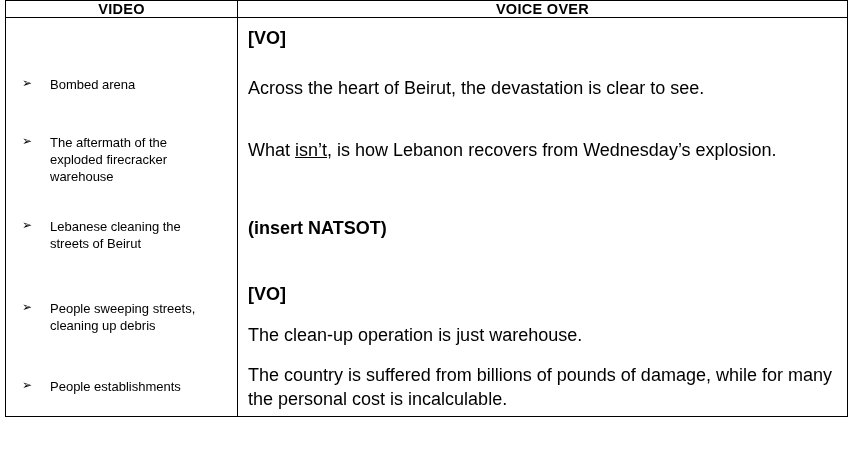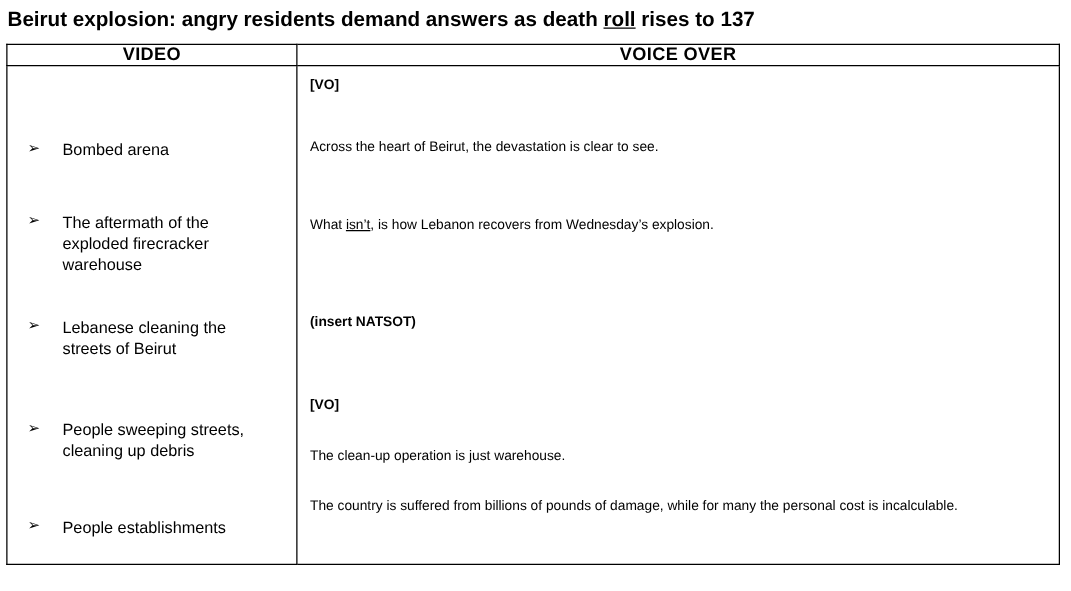--- a/index.html
+++ b/index.html
@@ -81,39 +81,36 @@
     position: absolute;
     left: -28px;
     top: 0px;
     font-size: 12px;
     line-height: 1.32;
   }
   .vo-line {
     position: absolute;
     left: 10px;
     right: 8px;
-    font-size: 11px;
+    font-size: 18px;
     line-height: 1.35;
     color: #000;
   }
   .vo-line.bold {
     font-weight: bold;
   }
   .vo-line .u {
     text-decoration: underline;
   }
 </style>
 </head>
 <body>
 
 <div class="page">
 
-  <div class="doc-title">
-    <span>Beirut explosion: angry residents demand answers as death </span><span class="underline-word">roll</span><span> rises to 137</span>
-  </div>
 
   <table class="script">
     <thead>
       <tr>
         <th class="col-head col-video">VIDEO</th>
         <th class="col-head col-vo">VOICE OVER</th>
       </tr>
     </thead>
     <tbody>
       <tr>

